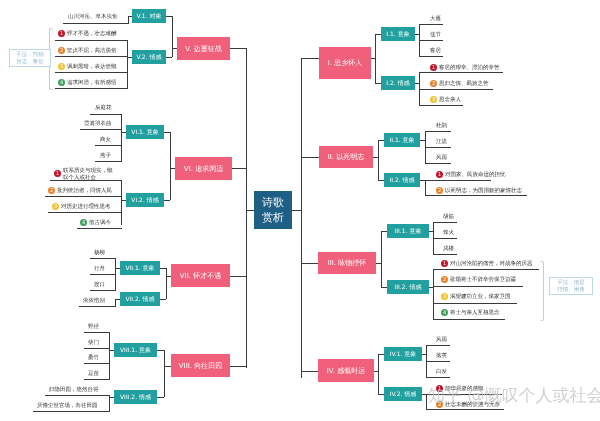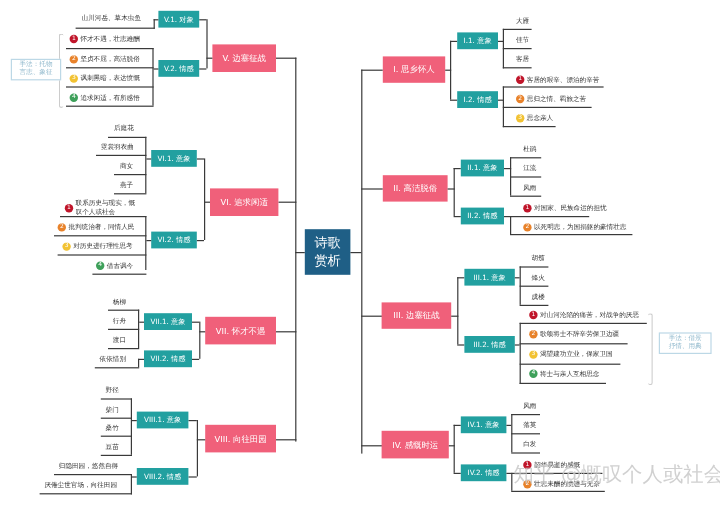--- a/index.html
+++ b/index.html
@@ -23,21 +23,21 @@
 </div>
 
 <div class="line" style="left:246px;top:210px;width:8px;height:1px;"></div>
 <div class="line" style="left:292px;top:210px;width:9px;height:1px;"></div>
 
 <div class="line" style="left:246px;top:48px;width:1px;height:320px;"></div>
 
 <div class="line" style="left:301px;top:58px;width:1px;height:320px;"></div>
 
 <div class="line" style="left:301px;top:58px;width:18px;height:1px;"></div>
-<div class="main" style="left:319px;top:47px;width:52px;height:22px;">I. 思乡怀人</div>
+<div class="main" style="left:319px;top:47px;width:52px;height:32px;">I. 思乡怀人</div>
 <div class="line" style="left:371px;top:58px;width:5px;height:1px;"></div>
 <div class="line" style="left:375px;top:34px;width:1px;height:49px;"></div>
 <div class="line" style="left:375px;top:34px;width:6px;height:1px;"></div>
 <div class="line" style="left:375px;top:83px;width:6px;height:1px;"></div>
 <div class="sub" style="left:381px;top:27px;width:34px;height:14px;">I.1. 意象</div>
 <div class="sub" style="left:381px;top:76px;width:34px;height:14px;">I.2. 情感</div>
 <div class="line" style="left:415px;top:34px;width:5px;height:1px;"></div>
 <div class="line" style="left:419px;top:24px;width:1px;height:33px;"></div>
 <div class="leaf" style="left:430px;top:14px;">大雁</div>
 <div class="line" style="left:419px;top:24px;width:24px;height:1px;"></div>
@@ -48,21 +48,21 @@
 <div class="line" style="left:415px;top:83px;width:5px;height:1px;"></div>
 <div class="line" style="left:419px;top:72px;width:1px;height:34px;"></div>
 <div class="leaf" style="left:430px;top:63px;"><span class="num" style="background:#c0152a;">1</span><span>客居的艰辛、漂泊的辛苦</span></div>
 <div class="line" style="left:419px;top:72px;width:84px;height:1px;"></div>
 <div class="leaf" style="left:430px;top:79px;"><span class="num" style="background:#e8822a;">2</span><span>思归之情、羁旅之苦</span></div>
 <div class="line" style="left:419px;top:89px;width:74px;height:1px;"></div>
 <div class="leaf" style="left:430px;top:95px;"><span class="num" style="background:#f2c232;">3</span><span>思念亲人</span></div>
 <div class="line" style="left:419px;top:105px;width:44px;height:1px;"></div>
 
 <div class="line" style="left:301px;top:157px;width:18px;height:1px;"></div>
-<div class="main" style="left:319px;top:146px;width:54px;height:22px;">II. 高洁脱俗</div>
+<div class="main" style="left:319px;top:146px;width:54px;height:22px;">II. 以死明志</div>
 <div class="line" style="left:373px;top:157px;width:6px;height:1px;"></div>
 <div class="line" style="left:378px;top:140px;width:1px;height:40px;"></div>
 <div class="line" style="left:378px;top:140px;width:6px;height:1px;"></div>
 <div class="line" style="left:378px;top:180px;width:6px;height:1px;"></div>
 <div class="sub" style="left:384px;top:133px;width:36px;height:14px;">II.1. 意象</div>
 <div class="sub" style="left:384px;top:173px;width:36px;height:14px;">II.2. 情感</div>
 <div class="line" style="left:420px;top:140px;width:6px;height:1px;"></div>
 <div class="line" style="left:425px;top:131px;width:1px;height:32px;"></div>
 <div class="leaf" style="left:436px;top:121px;">杜鹃</div>
 <div class="line" style="left:425px;top:131px;width:26px;height:1px;"></div>
@@ -71,21 +71,21 @@
 <div class="leaf" style="left:436px;top:153px;">风雨</div>
 <div class="line" style="left:425px;top:163px;width:26px;height:1px;"></div>
 <div class="line" style="left:420px;top:180px;width:6px;height:1px;"></div>
 <div class="line" style="left:425px;top:180px;width:1px;height:15px;"></div>
 <div class="leaf" style="left:436px;top:170px;"><span class="num" style="background:#c0152a;">1</span><span>对国家、民族命运的担忧</span></div>
 <div class="line" style="left:425px;top:180px;width:66px;height:1px;"></div>
 <div class="leaf" style="left:436px;top:186px;"><span class="num" style="background:#e8822a;">2</span><span>以死明志，为国捐躯的豪情壮志</span></div>
 <div class="line" style="left:425px;top:195px;width:102px;height:1px;"></div>
 
 <div class="line" style="left:301px;top:263px;width:18px;height:1px;"></div>
-<div class="main" style="left:318px;top:252px;width:58px;height:22px;">III. 边塞征战</div>
+<div class="main" style="left:318px;top:252px;width:58px;height:22px;">III. 咏物抒怀</div>
 <div class="line" style="left:376px;top:263px;width:6px;height:1px;"></div>
 <div class="line" style="left:381px;top:231px;width:1px;height:56px;"></div>
 <div class="line" style="left:381px;top:231px;width:6px;height:1px;"></div>
 <div class="line" style="left:381px;top:287px;width:6px;height:1px;"></div>
 <div class="sub" style="left:387px;top:224px;width:42px;height:14px;">III.1. 意象</div>
 <div class="sub" style="left:387px;top:280px;width:42px;height:14px;">III.2. 情感</div>
 <div class="line" style="left:429px;top:231px;width:4px;height:1px;"></div>
 <div class="line" style="left:433px;top:222px;width:1px;height:32px;"></div>
 <div class="leaf" style="left:443px;top:212px;">胡笳</div>
 <div class="line" style="left:433px;top:222px;width:24px;height:1px;"></div>

